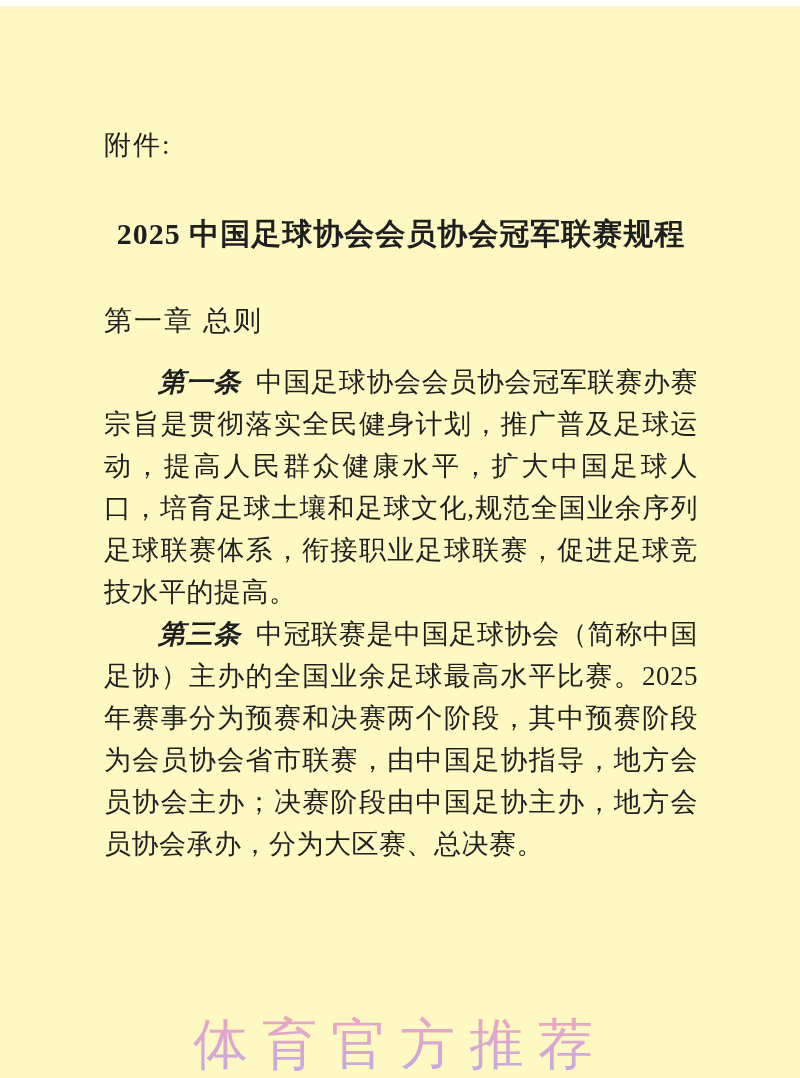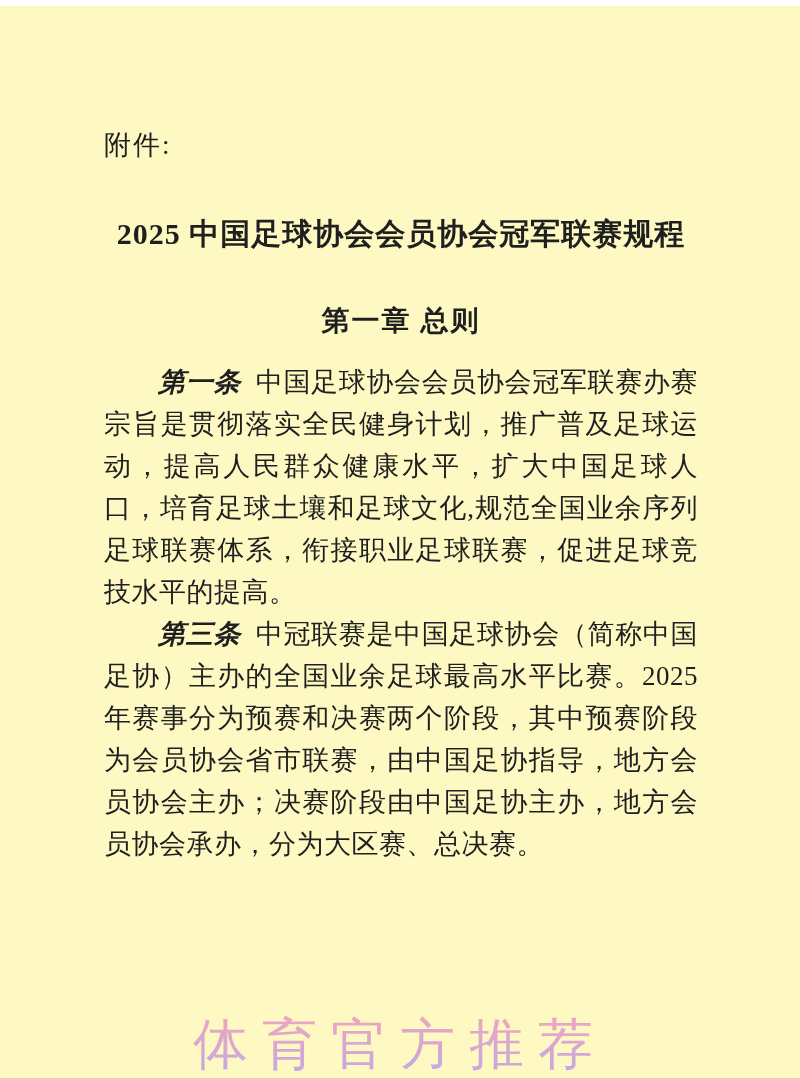--- a/index.html
+++ b/index.html
@@ -30,22 +30,21 @@
     margin-top: 52px;
     font-size: 30px;
     line-height: 40px;
     font-weight: bold;
     text-align: center;
     letter-spacing: 1px;
   }
   .chapter-heading {
     font-size: 28px;
     line-height: 34px;
-    font-weight: bold;
-    text-align: center;
+    font-weight: normal;
     letter-spacing: 2px;
   }
   .chapter-heading.first {
     margin-top: 50px;
   }
   .body-text {
     margin-top: 8px;
   }
   .article {
     margin: 0;

